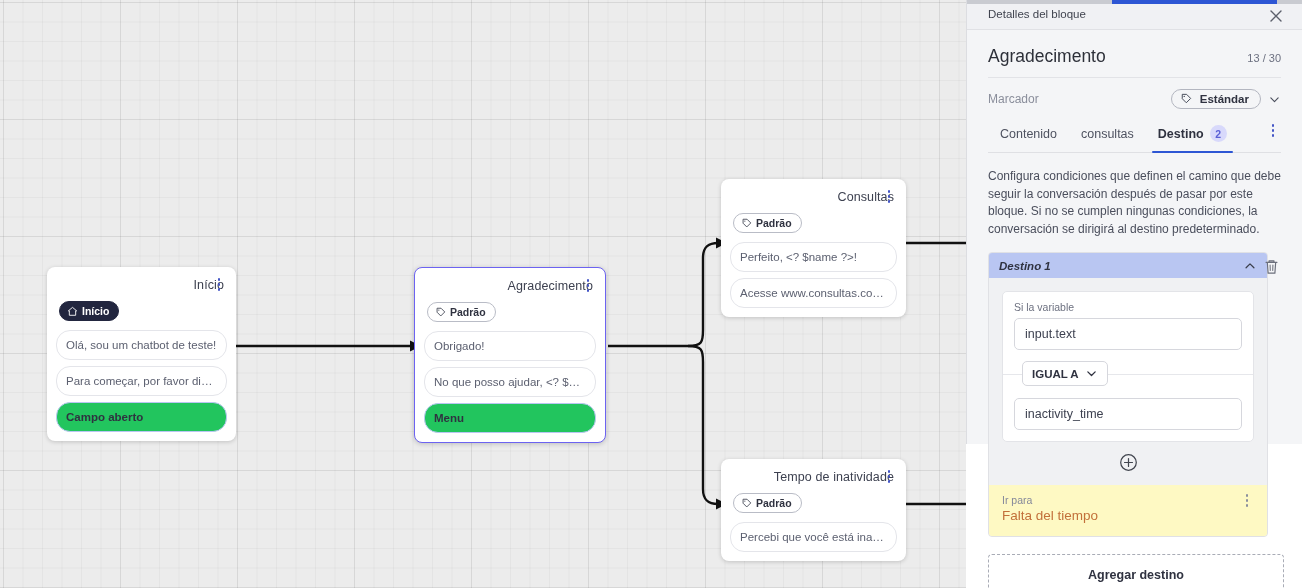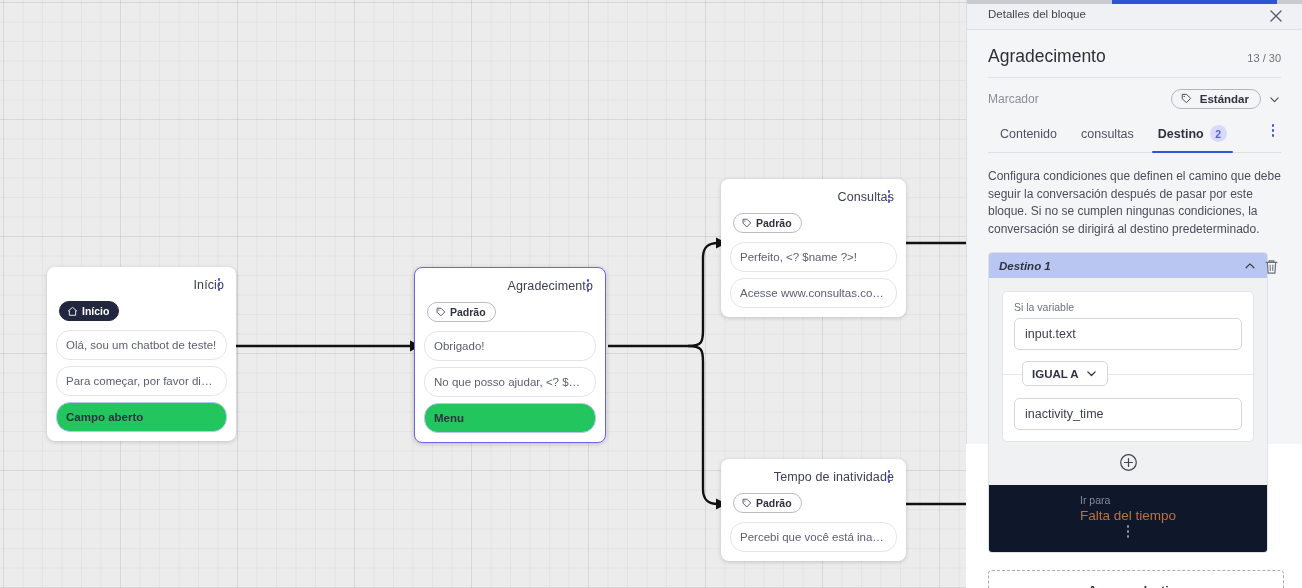--- a/index.html
+++ b/index.html
@@ -329,26 +329,24 @@
   }
 
   #add-cond {
     display: flex;
     justify-content: center;
     padding: 11px 0 13px 0;
     cursor: pointer;
   }
 
   #goto-row {
-    background: #0f172a;
+    background: #fef9c3;
     padding: 9px 13px 11px 13px;
     display: flex;
-    align-items: center;
     justify-content: space-between;
-    flex-direction: column;
   }
   #goto-label { font-size: 10.5px; color: #84889a; line-height: 13px; }
   #goto-value { font-size: 13.5px; color: #c2703a; line-height: 18px; }
   #goto-kebab { width: 14px; height: 16px; cursor: pointer; }
   #goto-kebab i {
     display: block;
     width: 2.6px; height: 2.6px;
     border-radius: 50%;
     background: #8b8f9c;
     margin: 0 auto 2.6px auto;

